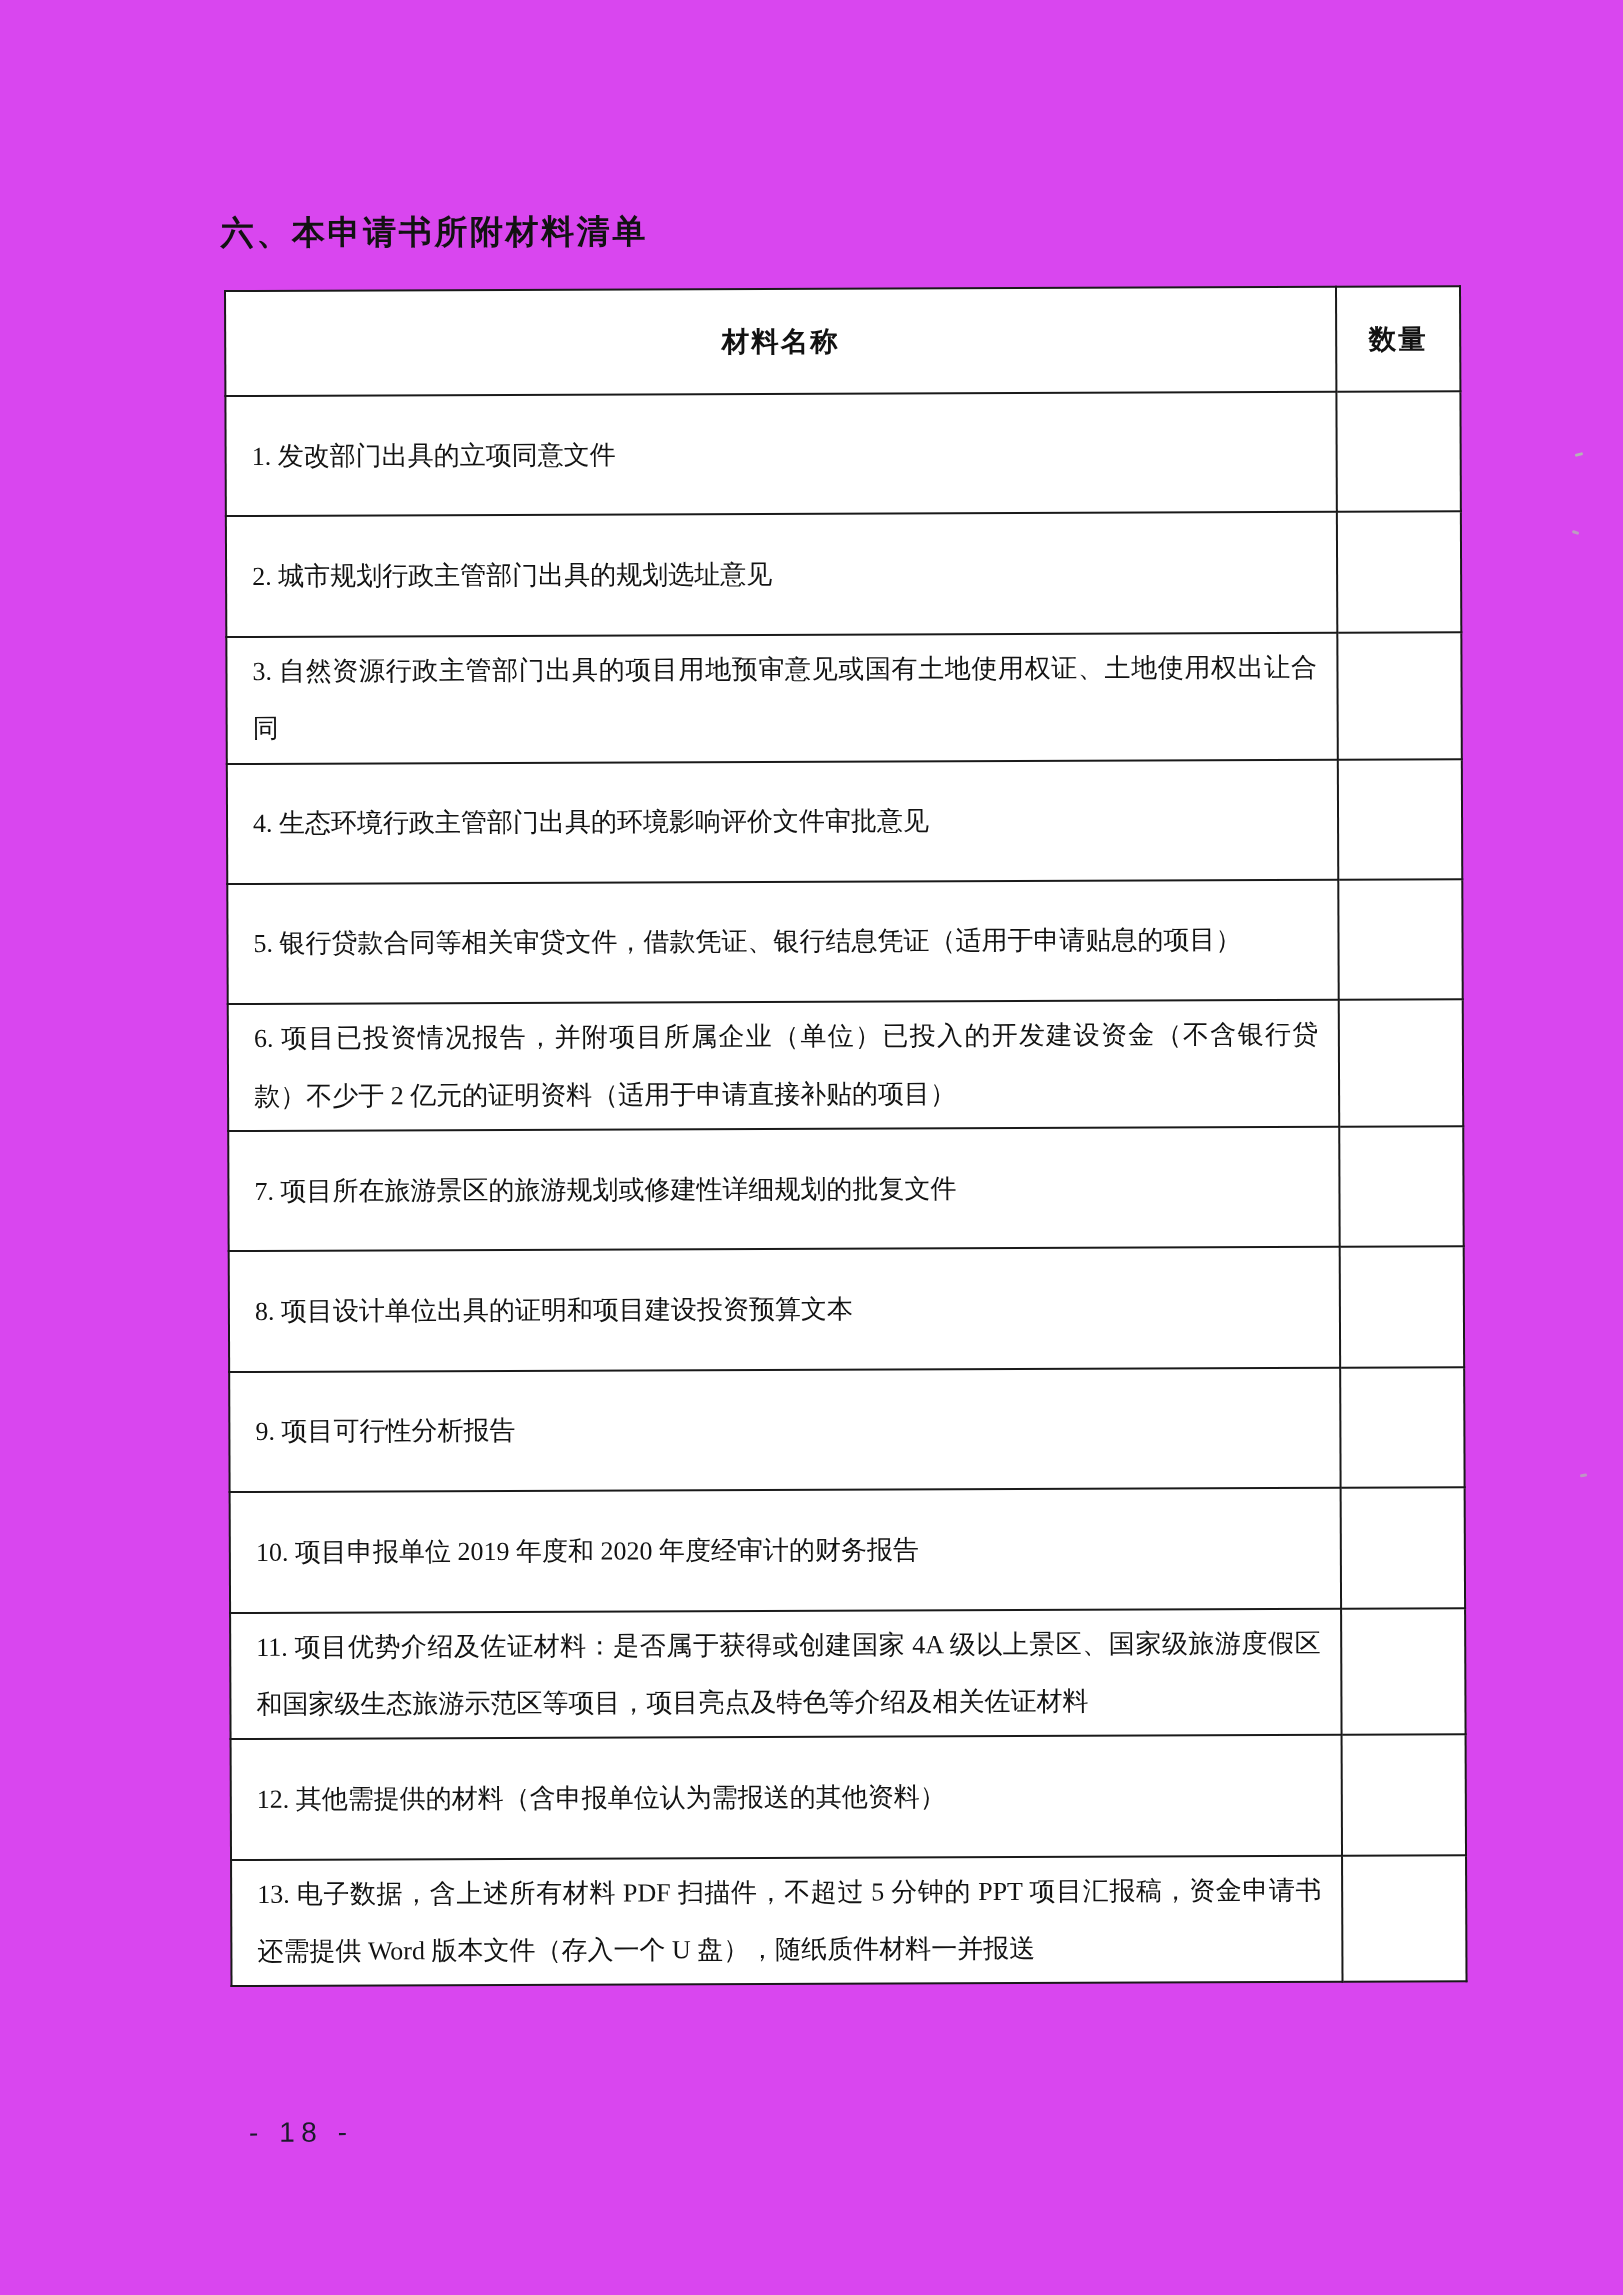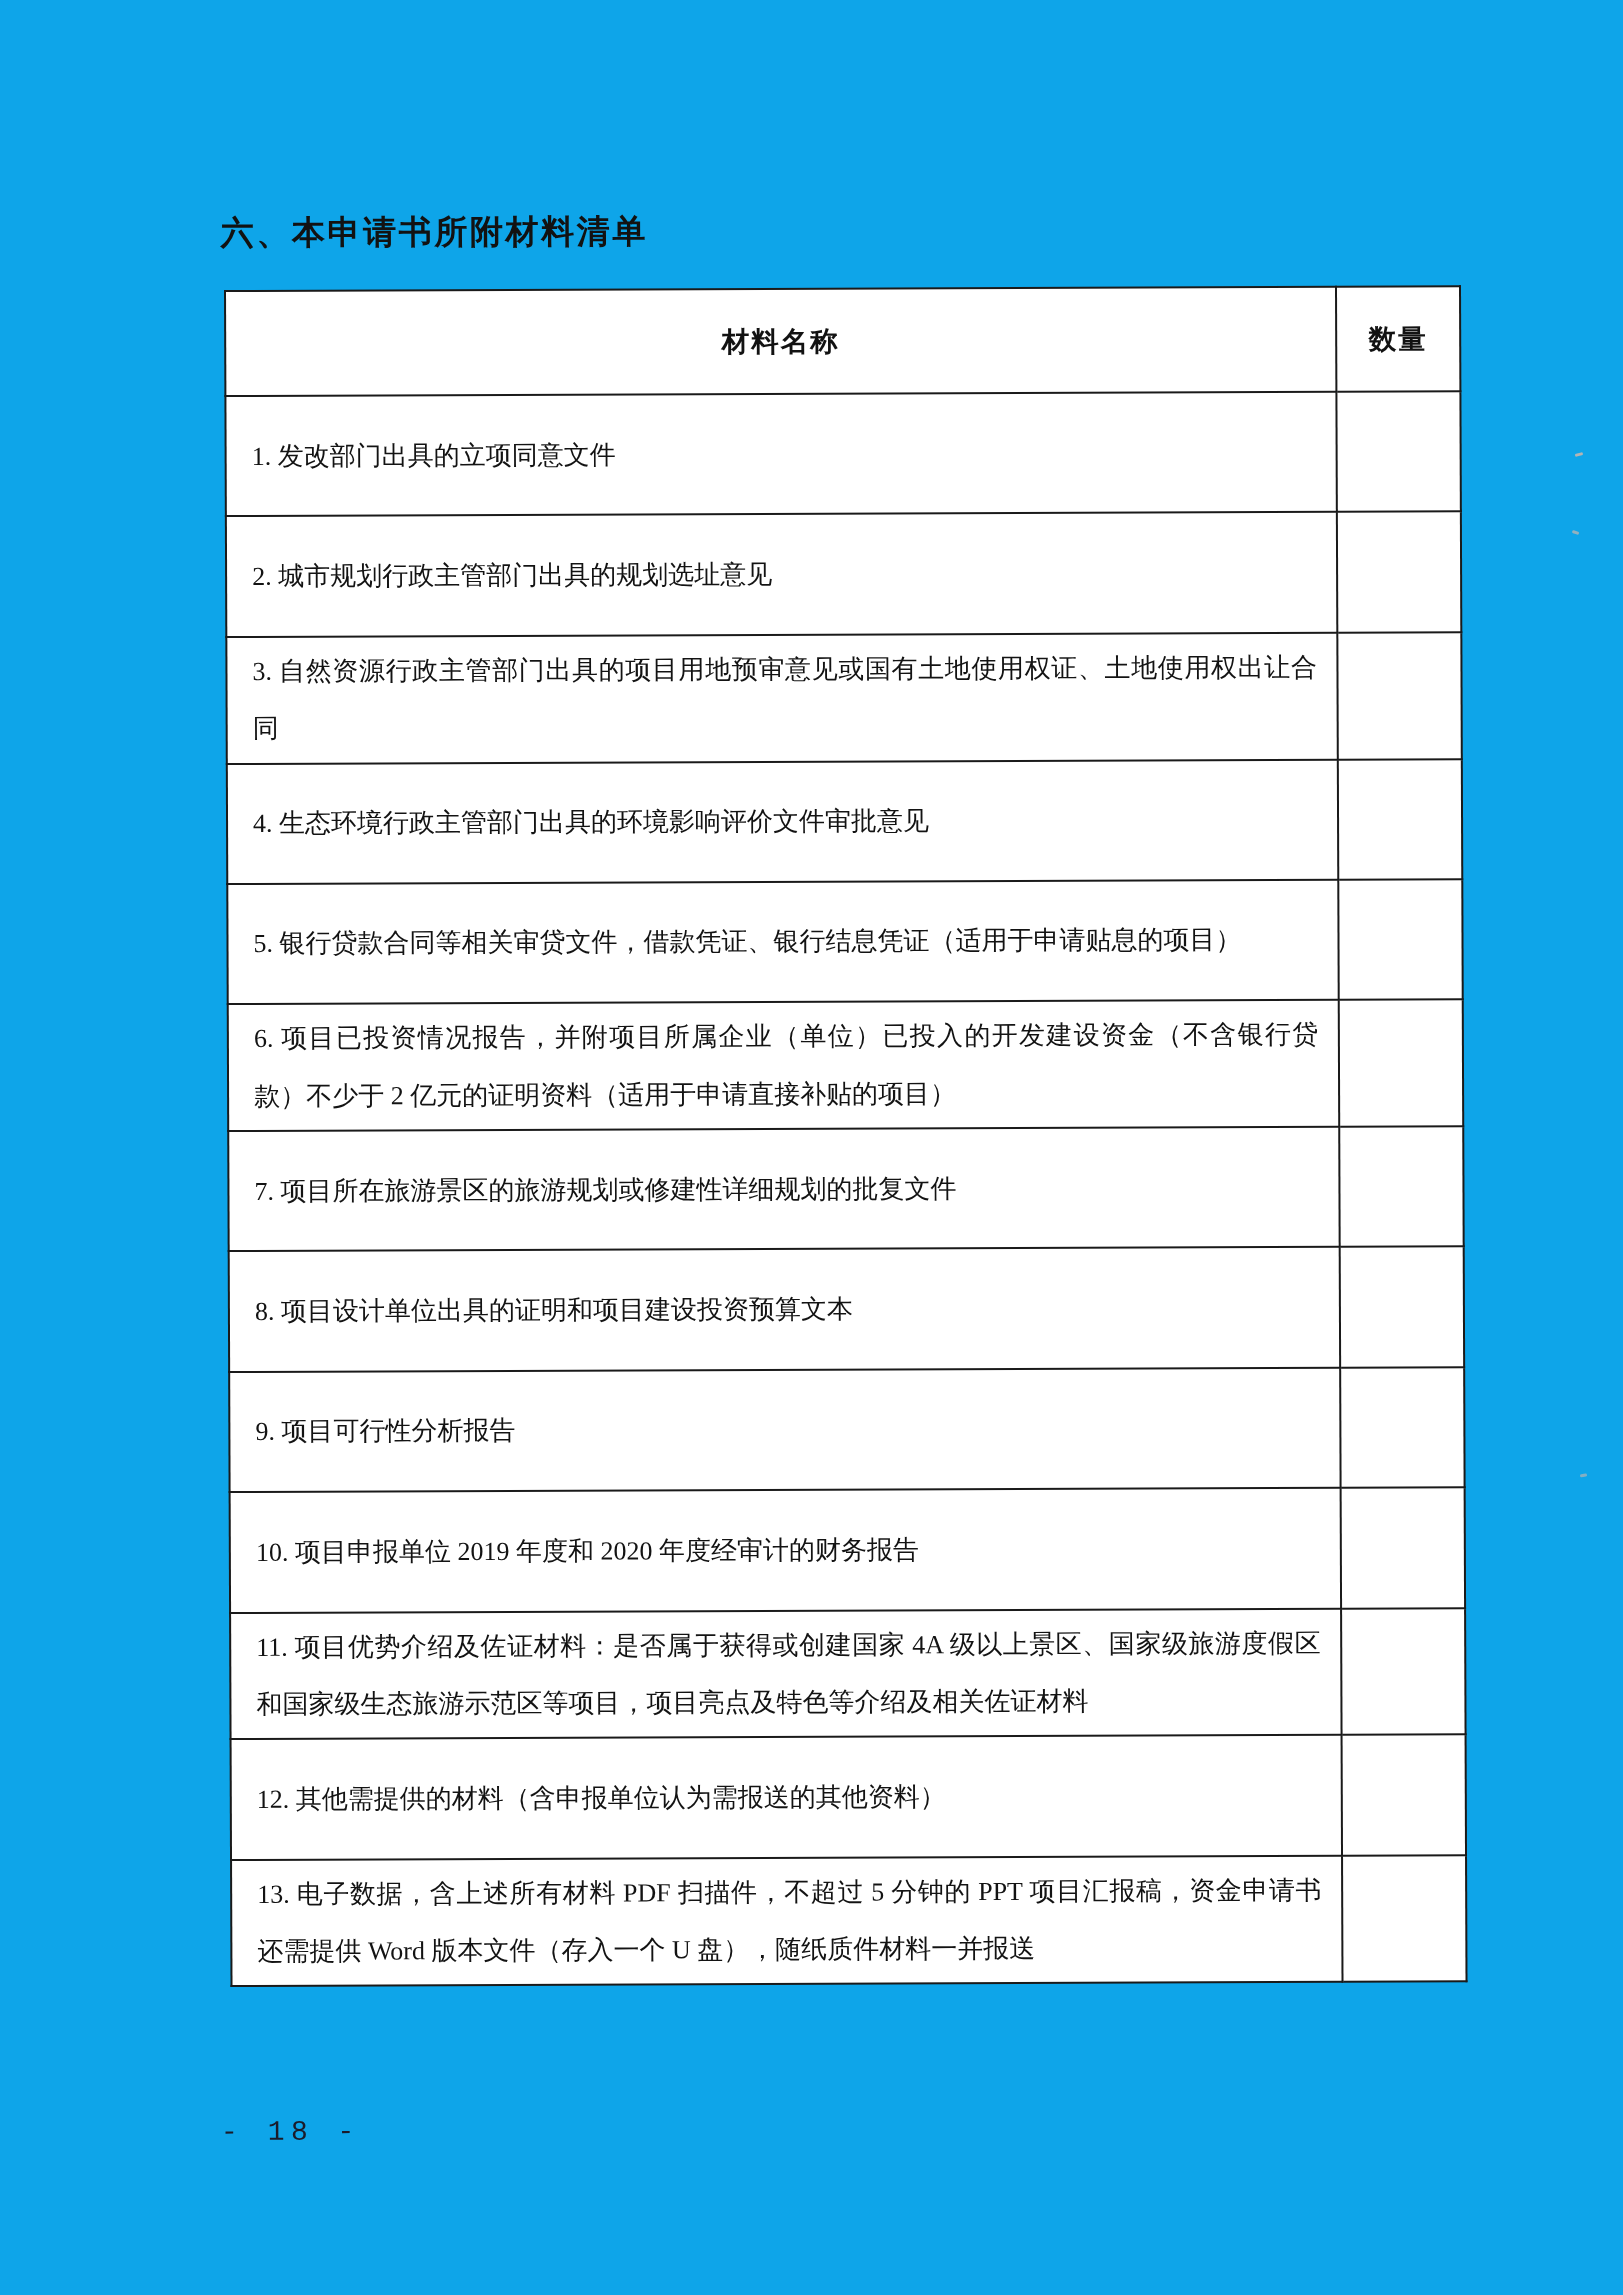--- a/index.html
+++ b/index.html
@@ -11,21 +11,21 @@
     width: 1623px;
     height: 2295px;
     position: relative;
     overflow: hidden;
     font-family: "Liberation Serif", serif;
     color: #141414;
   }
   .sheet {
     position: absolute;
     inset: 0;
-    background: #0ea5e9;
+    background: #d946ef;
   }
   
   .scan-tilt {
     position: absolute;
     inset: 0;
     transform: rotate(-0.22deg);
     transform-origin: 226px 290px;
   }
   .doc-title {
     position: absolute;
@@ -71,23 +71,23 @@
     line-height: 2.2;
     text-align: justify;
     color: #131313;
   }
   table.materials td.qty-cell {
     height: 108px;
     padding: 0;
   }
   .page-number {
     position: absolute;
-    left: 214px;
+    left: 242px;
     top: 2117px;
-    font-family: Liberation Mono, monospace;
+    font-family: Liberation Sans, sans-serif;
     font-size: 28px;
     letter-spacing: 6.5px;
     color: #1b1b2a;
     white-space: nowrap;
   }
   .speck {
     position: absolute;
     background: #b4b4b4;
     border-radius: 1.3px;
   }

